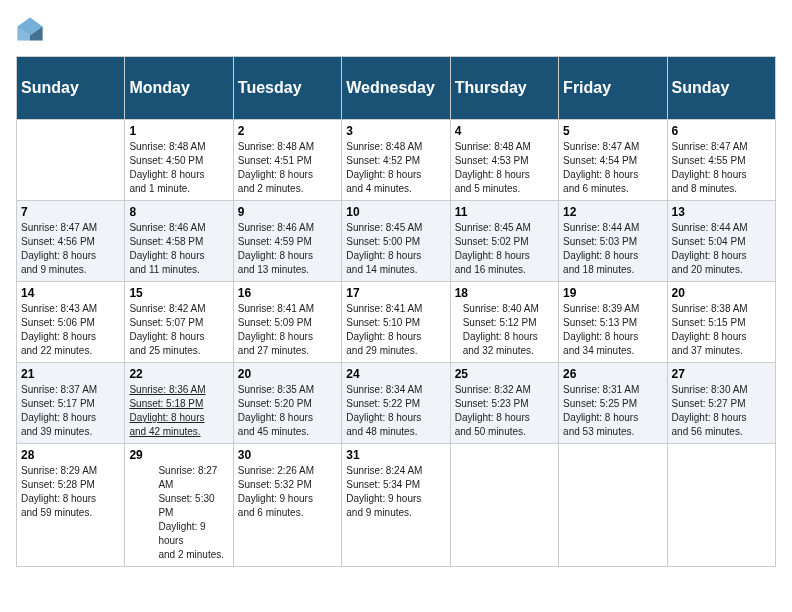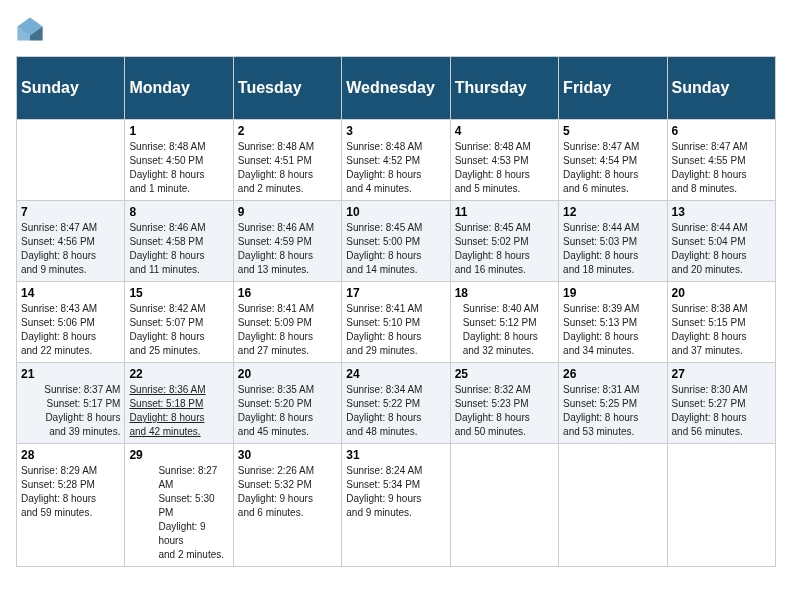--- a/index.html
+++ b/index.html
@@ -263,21 +263,21 @@
           <span class="day-num">20</span>
           <div class="day-detail" style="white-space: pre-line;">Sunrise: 8:38 AM
 Sunset: 5:15 PM
 Daylight: 8 hours
 and 37 minutes.</div>
         </td>
       </tr>
       <tr>
         <td>
           <span class="day-num">21</span>
-          <div class="day-detail" style="white-space: pre-line; text-align: right;">Sunrise: 8:37 AM
+          <div class="day-detail" style="white-space: pre-line;">Sunrise: 8:37 AM
 Sunset: 5:17 PM
 Daylight: 8 hours
 and 39 minutes.</div>
         </td>
         <td>
           <span class="day-num">22</span>
           <div class="day-detail" style="white-space: pre-line; text-decoration: underline;">Sunrise: 8:36 AM
 Sunset: 5:18 PM
 Daylight: 8 hours
 and 42 minutes.</div>

